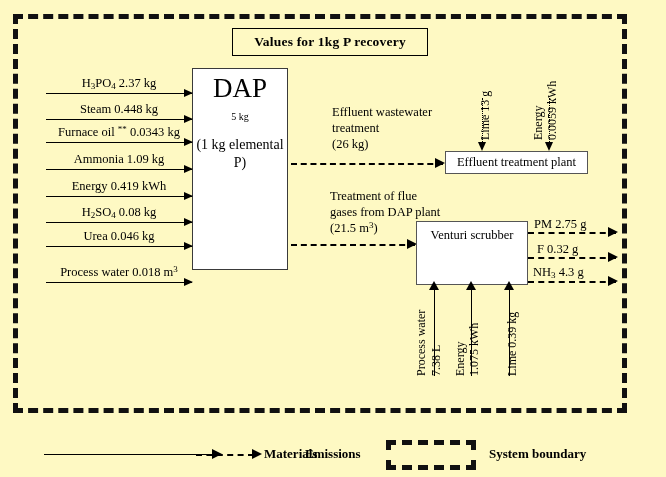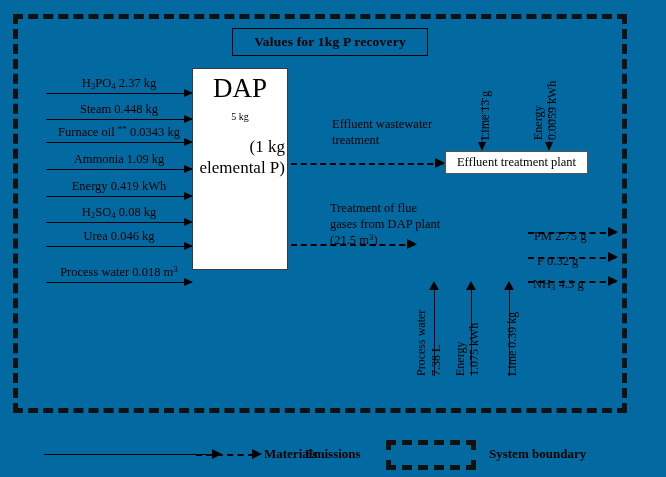--- a/index.html
+++ b/index.html
@@ -1,37 +1,37 @@
 <!DOCTYPE html>
 <html><head>
 <meta charset="utf-8">
 <style>
   html,body{margin:0;padding:0;background:#ffffff;}
   body{width:666px;height:477px;font-family:"Liberation Serif",serif;color:#000;}
-  #stage{position:relative;width:666px;height:477px;overflow:hidden;background:#0369a1;}
+  #stage{position:relative;width:666px;height:477px;overflow:hidden;background:#fef9c3;}
 
   .sysboundary{
     position:absolute;left:13px;top:14px;width:614px;height:399px;
     border:5px dashed #111;box-sizing:border-box;
   }
 
   .titlebox{
     position:absolute;left:232px;top:28px;width:196px;height:28px;
     border:1px solid #000;box-sizing:border-box;
     display:flex;align-items:center;justify-content:center;
     font-weight:bold;font-size:13.5px;letter-spacing:.2px;
   }
 
   .dapbox{
     position:absolute;left:192px;top:68px;width:96px;height:202px;
     border:1.4px solid #3a3a3a;box-sizing:border-box;background:#fff;
   }
   .dap-title{position:absolute;left:0;right:0;top:6px;text-align:center;font-size:27px;line-height:1;}
   .dap-kg{position:absolute;left:0;right:0;top:42px;text-align:center;font-size:10px;}
-  .dap-sub{position:absolute;left:2px;right:2px;top:67px;text-align:right;font-size:17px;line-height:1.25;}
+  .dap-sub{position:absolute;left:2px;right:2px;top:67px;text-align:center;font-size:14px;line-height:1.25;}
 
   .etpbox{
     position:absolute;left:445px;top:151px;width:143px;height:23px;
     border:1.2px solid #555;box-sizing:border-box;background:#fff;
     display:flex;align-items:center;justify-content:center;font-size:12.5px;
   }
   .vsbox{
     position:absolute;left:416px;top:221px;width:112px;height:64px;
     border:1.2px solid #555;box-sizing:border-box;background:#fff;
   }
@@ -43,21 +43,21 @@
   .in-head{position:absolute;right:-1px;top:-4.5px;width:0;height:0;
      border-left:9px solid #000;border-top:4.5px solid transparent;border-bottom:4.5px solid transparent;}
   .in-text{position:absolute;left:-1px;width:148px;bottom:3px;text-align:center;font-size:12.5px;white-space:nowrap;}
 
   
   .em-row{position:absolute;height:1px;}
   .em-line{position:absolute;left:0;top:0;width:100%;height:0;border-top:2.4px dashed #000;}
   .em-head{position:absolute;right:-2px;top:-5px;width:0;height:0;
      border-left:10px solid #000;border-top:5px solid transparent;border-bottom:5px solid transparent;}
 
-  .em-text{position:absolute;font-size:12.5px;line-height:1.28;white-space:nowrap;margin-top:12px;}
+  .em-text{position:absolute;font-size:12.5px;line-height:1.28;white-space:nowrap;}
 
   
   .vfeed{position:absolute;width:1px;}
   .vfeed .vline{position:absolute;left:0;top:0;width:0;height:100%;border-left:1.4px dotted #000;}
   .vfeed .vhead{position:absolute;left:-4.5px;bottom:-9px;width:0;height:0;
      border-top:9px solid #000;border-left:4.5px solid transparent;border-right:4.5px solid transparent;}
   .vrot{position:absolute;transform-origin:0 0;transform:rotate(-90deg);font-size:12px;white-space:nowrap;}
 
   
   .ufeed{position:absolute;width:1px;}
@@ -132,20 +132,21 @@
   </div>
   <div class="in-row" style="top:282px;">
     <div class="in-text">Process water 0.018 m<sup>3</sup></div>
     <div class="in-line"></div>
     <div class="in-head"></div>
   </div>
 
   <div class="em-text" style="left:332px;top:104px;">
     <div>Effluent wastewater</div>
     <div>treatment</div>
+    <div>(26 kg)</div>
   </div>
   <div class="em-row" style="left:291px;top:163px;width:152px;">
     <div class="em-line"></div>
     <div class="em-head"></div>
   </div>
 
   <div class="etpbox">
     <span>Effluent treatment plant</span>
   </div>
 
@@ -165,20 +166,23 @@
   <div class="em-text" style="left:330px;top:188px;">
     <div>Treatment of flue</div>
     <div>gases from DAP plant</div>
     <div>(21.5 m<sup>3</sup>)</div>
   </div>
   <div class="em-row" style="left:291px;top:244px;width:124px;">
     <div class="em-line"></div>
     <div class="em-head"></div>
   </div>
 
+  <div class="vsbox">
+    <div class="vs-label">Venturi scrubber</div>
+  </div>
 
   <div class="ufeed" style="left:434px;top:290px;height:86px;">
     <div class="uline"></div>
     <div class="uhead"></div>
   </div>
   <div class="vrot" style="left:414px;top:376px;">Process water</div>
   <div class="vrot" style="left:429px;top:376px;">7.38 L</div>
 
   <div class="ufeed" style="left:471px;top:290px;height:86px;">
     <div class="uline"></div>

